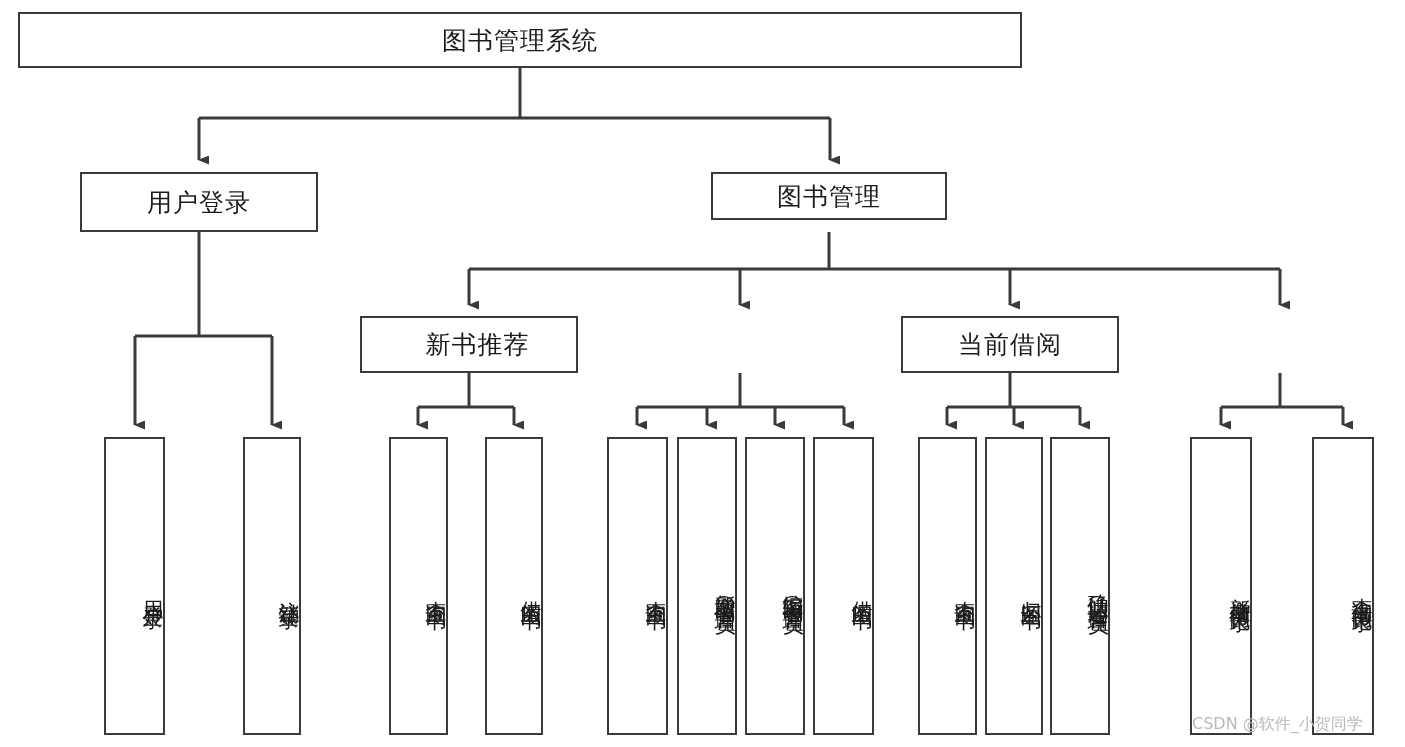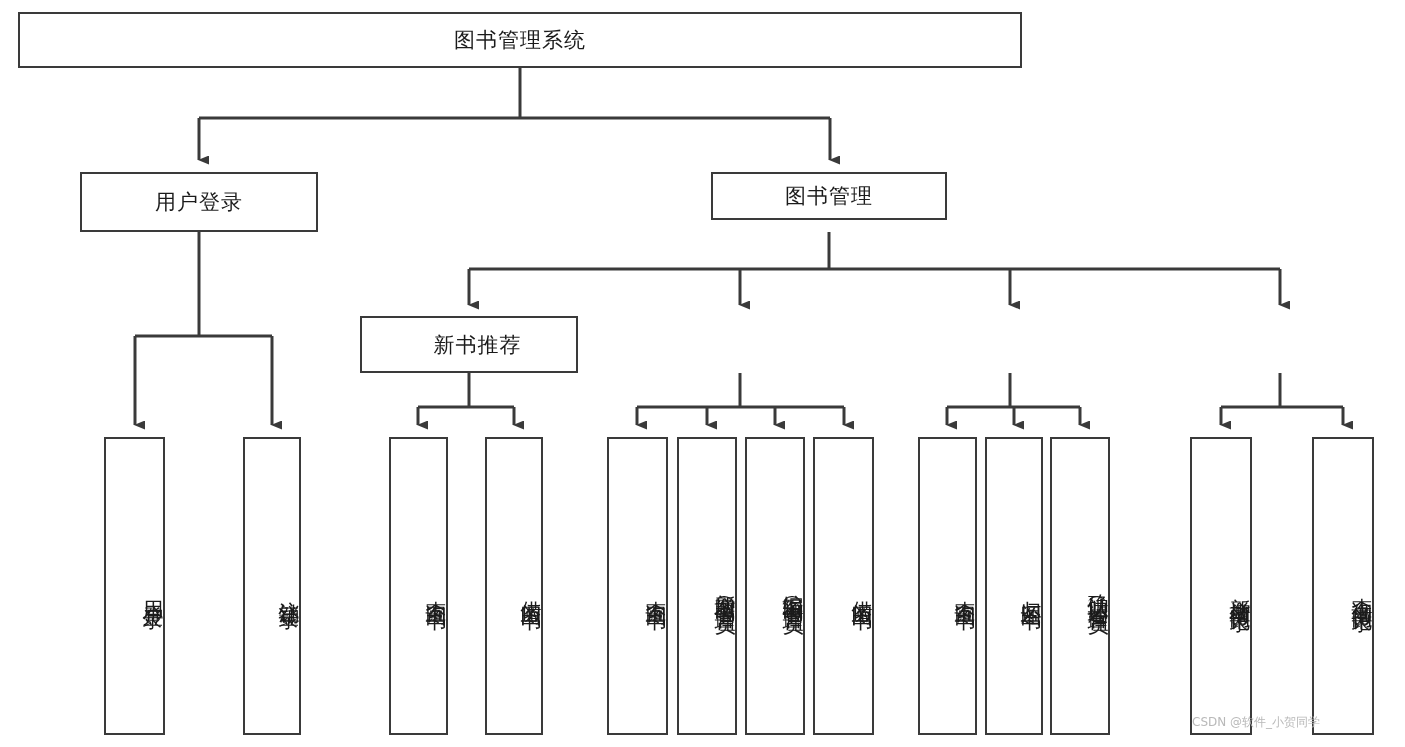--- a/index.html
+++ b/index.html
@@ -19,21 +19,21 @@
     position: absolute;
     box-sizing: border-box;
     border: 2px solid #3a3a3a;
     background: #ffffff;
     display: flex;
     align-items: center;
     justify-content: center;
     color: #1b1b1b;
   }
   .node.horiz {
-    font-size: 21px;
+    font-size: 25px;
     letter-spacing: 1px;
     text-align: right;
   }
   .node.vert {
     writing-mode: vertical-rl;
     text-orientation: upright;
     font-size: 21px;
     letter-spacing: 3px;
     padding-top: 8px;
     align-items: flex-start;
@@ -50,21 +50,21 @@
     left: 0;
     top: 0;
     width: 1405px;
     height: 747px;
     pointer-events: none;
   }
   .watermark {
     position: absolute;
     left: 1192px;
     top: 714px;
-    font-size: 12px;
+    font-size: 16px;
     color: #b9b9b9;
     white-space: nowrap;
     font-family: "DejaVu Sans", "Liberation Sans", sans-serif;
   }
 </style>
 </head>
 <body>
 
 <div id="canvas" style="background: rgb(255, 255, 255);">
 
@@ -125,20 +125,23 @@
   <div class="node horiz" id="node-l2-0" style="left: 80px; top: 172px; width: 238px; height: 60px; border-color: rgb(58, 58, 58); color: rgb(27, 27, 27); background: rgb(255, 255, 255);">
     <span>用户登录</span>
   </div>
   <div class="node horiz" id="node-l2-1" style="left: 711px; top: 172px; width: 236px; height: 48px; border-color: rgb(58, 58, 58); color: rgb(27, 27, 27); background: rgb(255, 255, 255);">
     <span>图书管理</span>
   </div>
 
   <div class="node horiz" id="node-l3-0" style="left: 360px; top: 316px; width: 218px; height: 57px; border-color: rgb(58, 58, 58); color: rgb(27, 27, 27); background: rgb(255, 255, 255); padding-left: 17px;">
     <span>新书推荐</span>
   </div>
+  <div class="node horiz" id="node-l3-2" style="left: 901px; top: 316px; width: 218px; height: 57px; border-color: rgb(58, 58, 58); color: rgb(27, 27, 27); background: rgb(255, 255, 255);">
+    <span>当前借阅</span>
+  </div>
 
   <div class="node vert" id="node-leaf-0" style="left: 104px; top: 437px; width: 61px; height: 298px; border-color: rgb(58, 58, 58); color: rgb(27, 27, 27); background: rgb(255, 255, 255);">
     <span>用户登录</span>
   </div>
   <div class="node vert" id="node-leaf-1" style="left: 243px; top: 437px; width: 58px; height: 298px; border-color: rgb(58, 58, 58); color: rgb(27, 27, 27); background: rgb(255, 255, 255);">
     <span>注销登录</span>
   </div>
   <div class="node vert" id="node-leaf-2" style="left: 389px; top: 437px; width: 59px; height: 298px; border-color: rgb(58, 58, 58); color: rgb(27, 27, 27); background: rgb(255, 255, 255);">
     <span>查询图书</span>
   </div>

